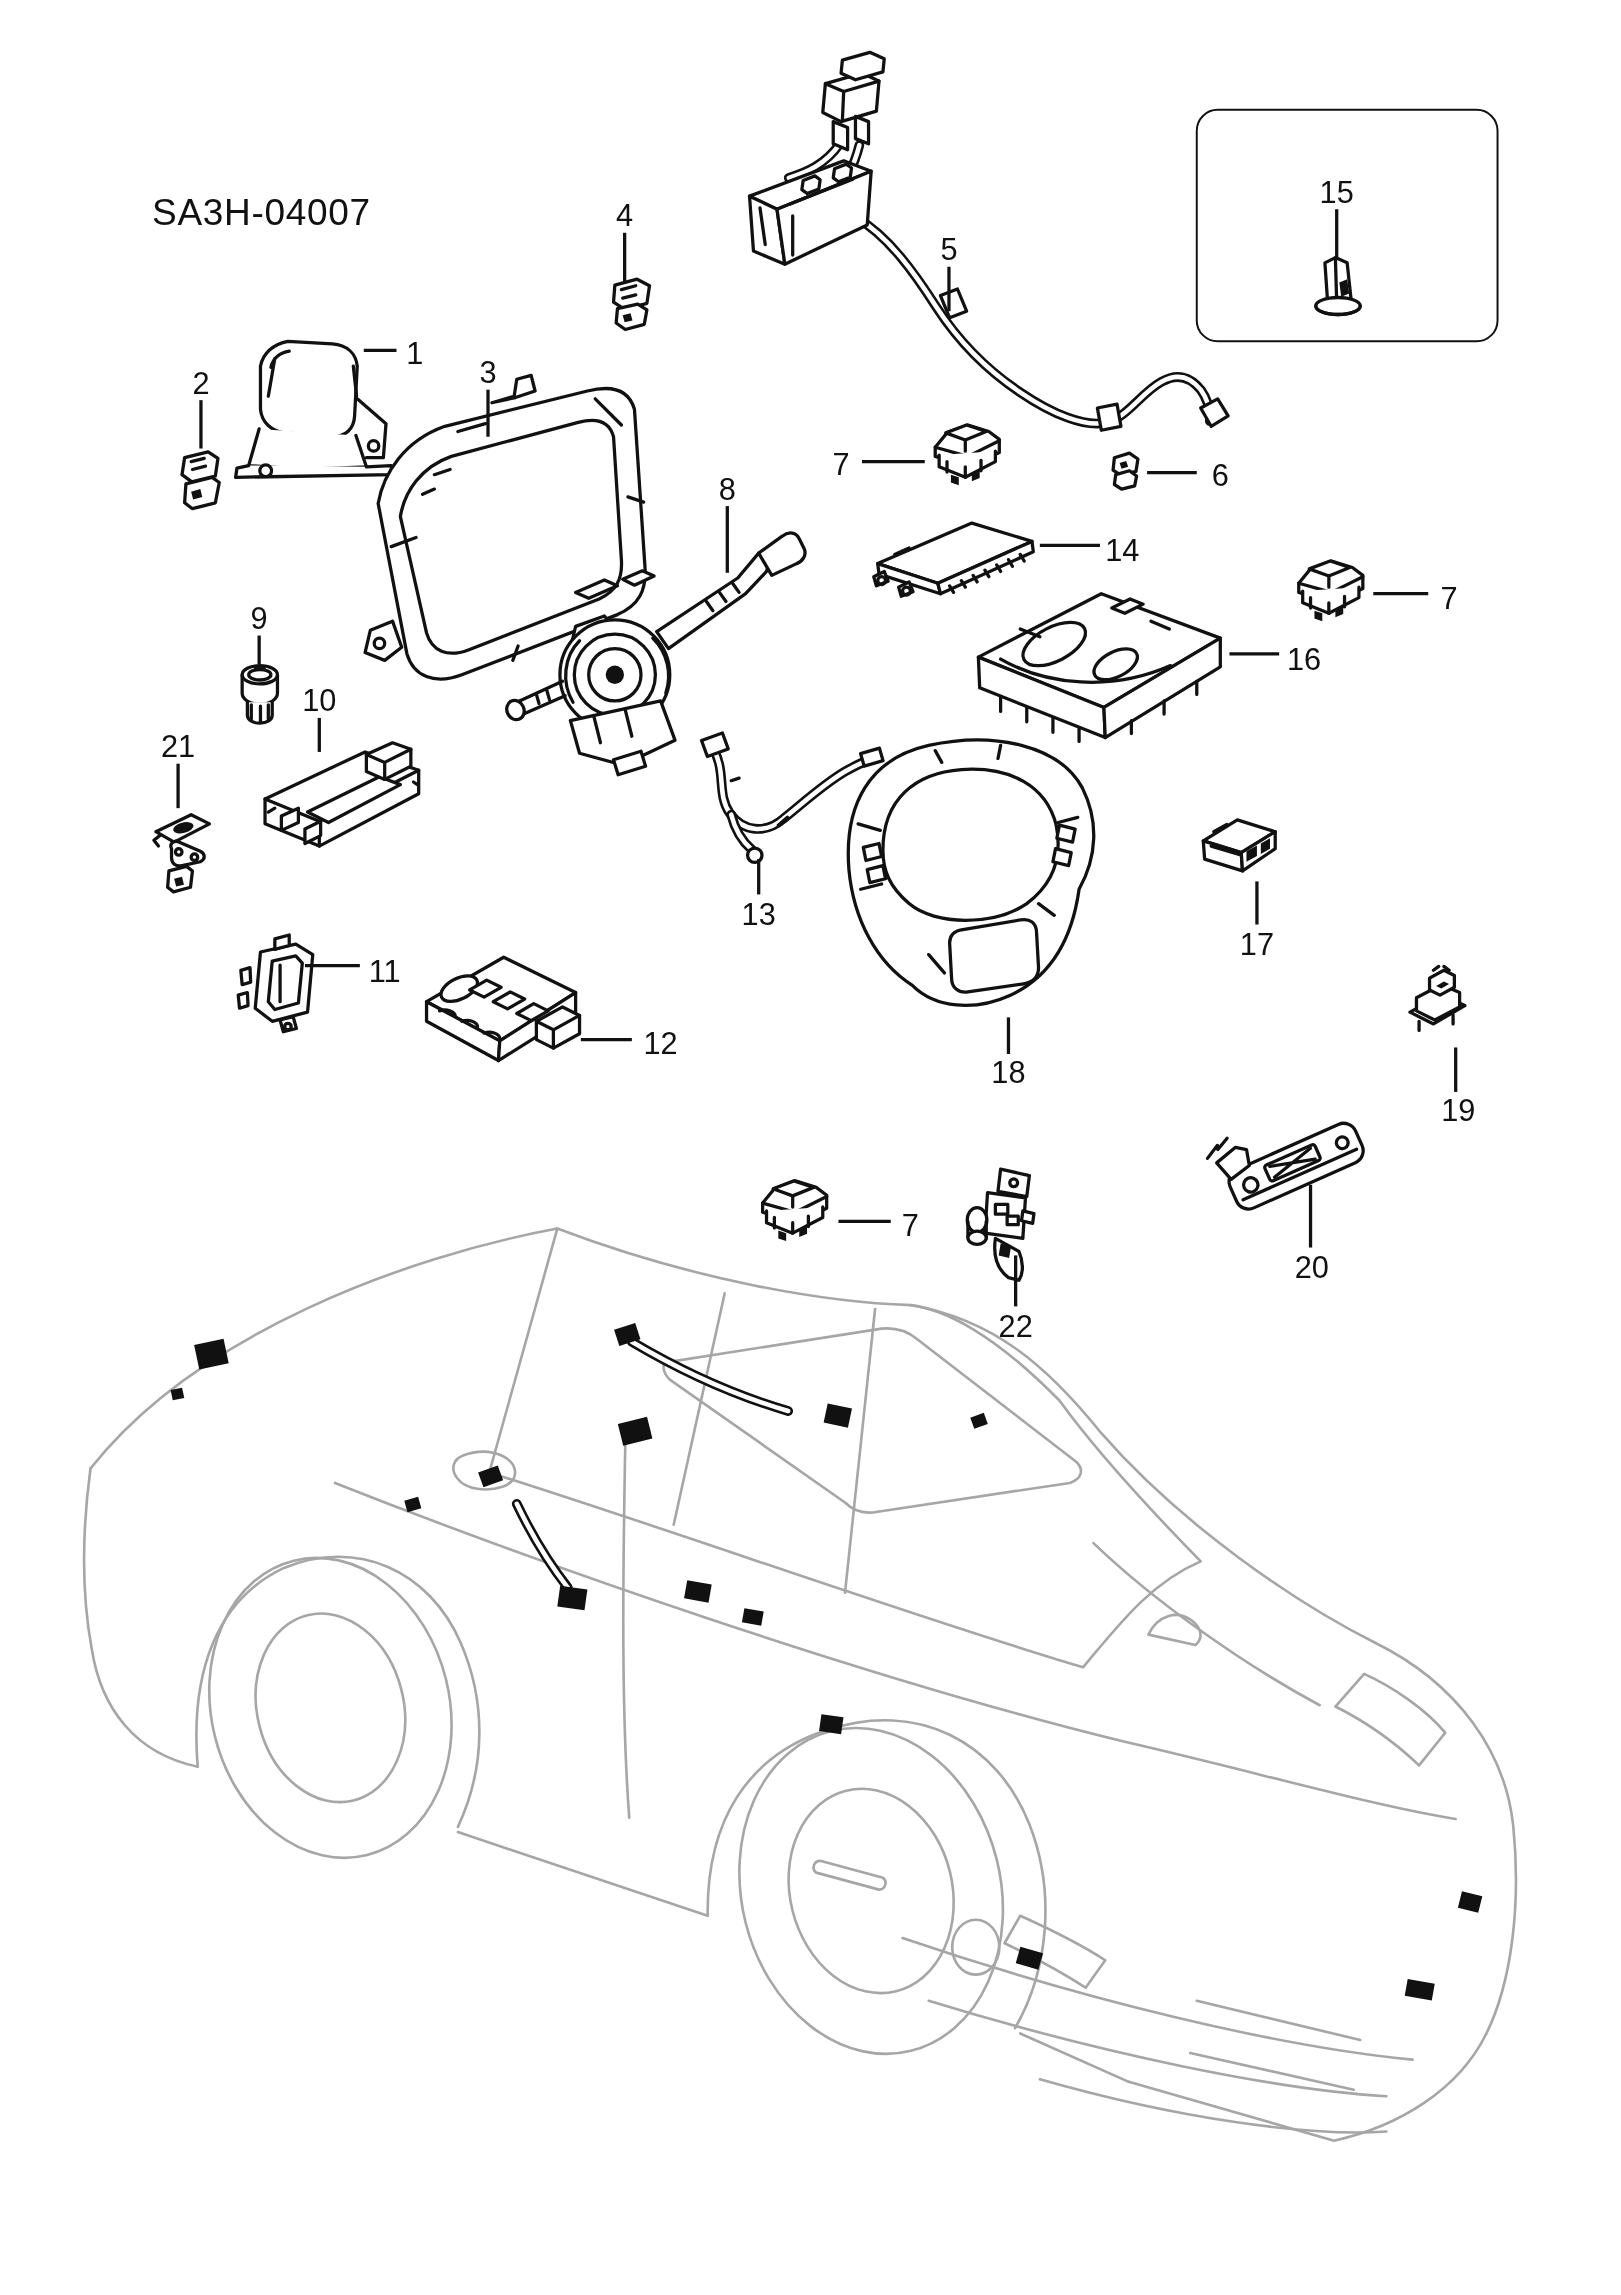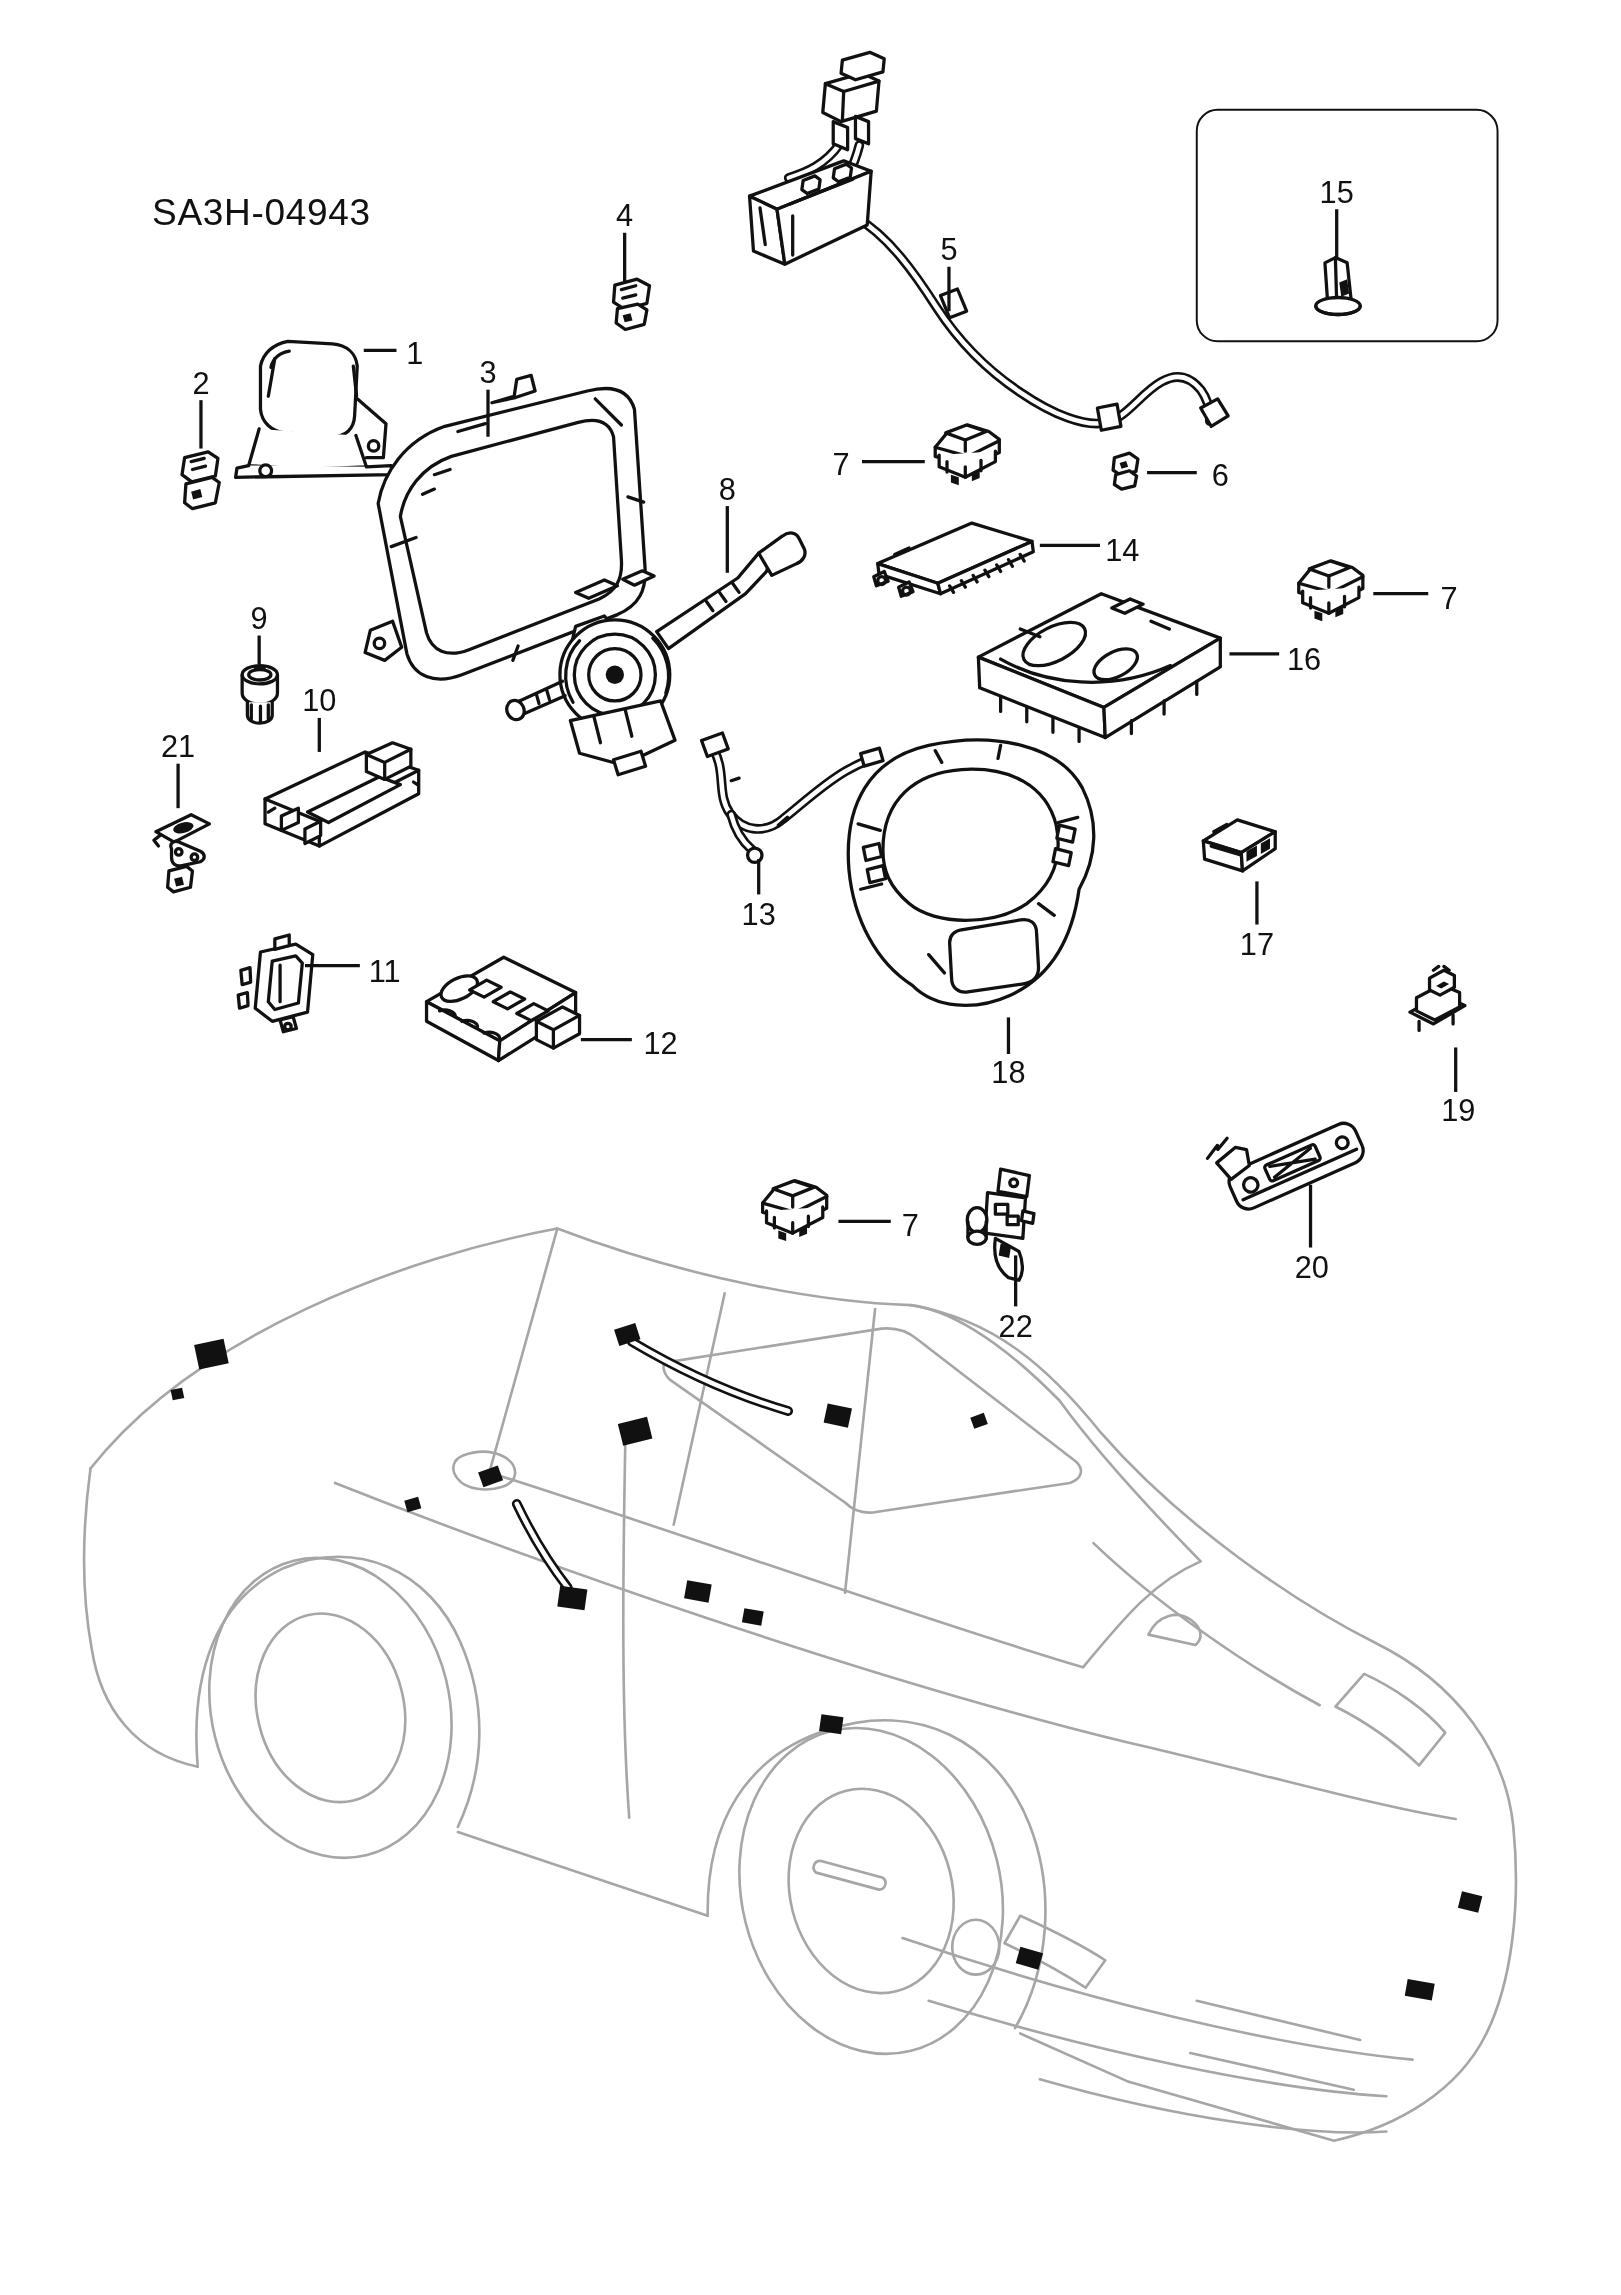--- a/index.html
+++ b/index.html
@@ -19,21 +19,21 @@
   .wht{fill:#fff;}
   .blk{fill:#111;stroke:none;}
   .car{stroke:#a6a6a6;fill:none;stroke-width:4;stroke-linejoin:round;stroke-linecap:round;}
   .cable{stroke:#111;fill:none;stroke-width:15;stroke-linecap:round;}
   .cablein{stroke:#fff;fill:none;stroke-width:7;stroke-linecap:round;}
 </style>
 </head>
 <body>
 
 <div id="stage">
-  <div id="diagram-title">SA3H-04943</div>
+  <div id="diagram-title">SA3H-04007</div>
 
   <svg id="art" width="1622" height="2295" viewBox="0 0 2480 3510" xmlns="http://www.w3.org/2000/svg">
 
     <defs>
 
       <g id="sw7">
         <path class="ln wht" d="M14,42 L32,20 L64,8 L96,18 L112,30 L112,50 L66,72 L14,56 Z"></path>
         <path class="ln wht" d="M30,20 L62,8 L92,18 L60,31 Z"></path>
         <path class="ln" d="M60,31 L60,48 M14,42 L64,56 L112,32"></path>
         <path class="ln wht" d="M20,54 L20,72 L60,88 L106,64 L106,48"></path>

